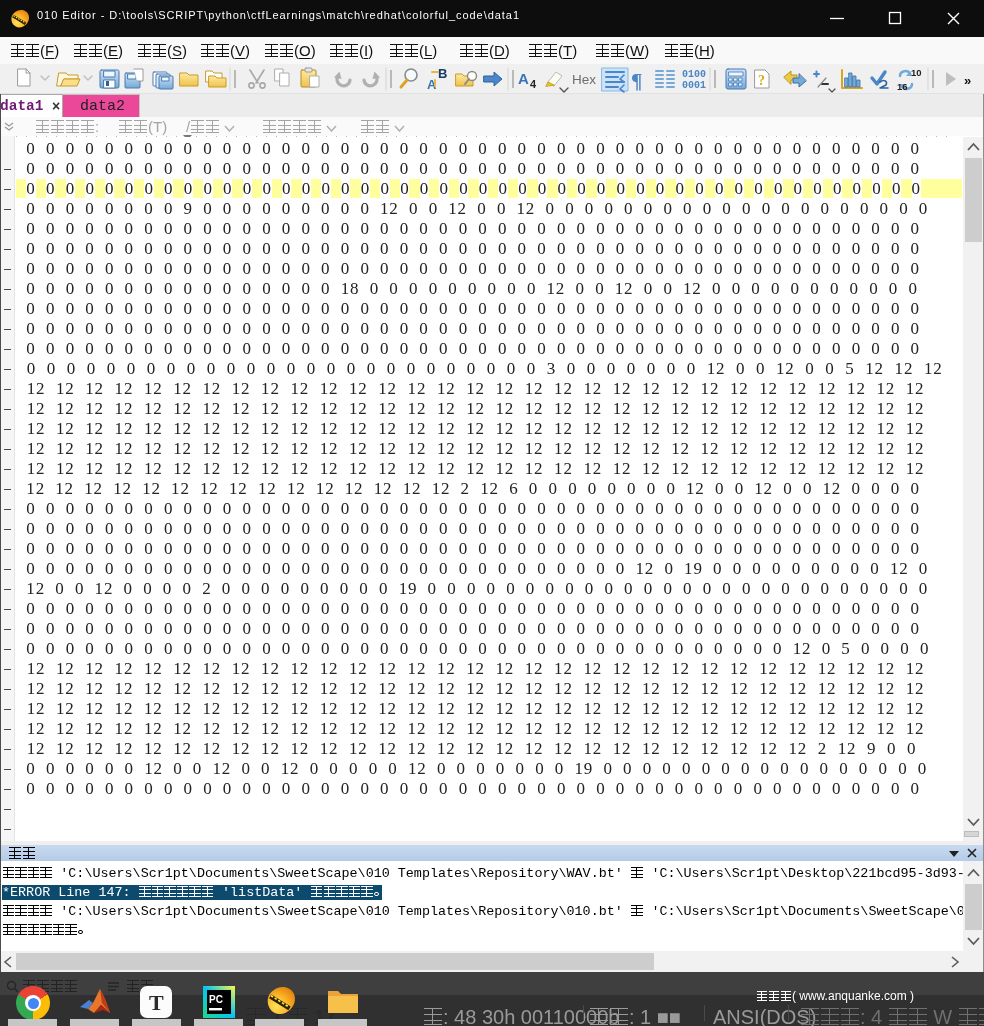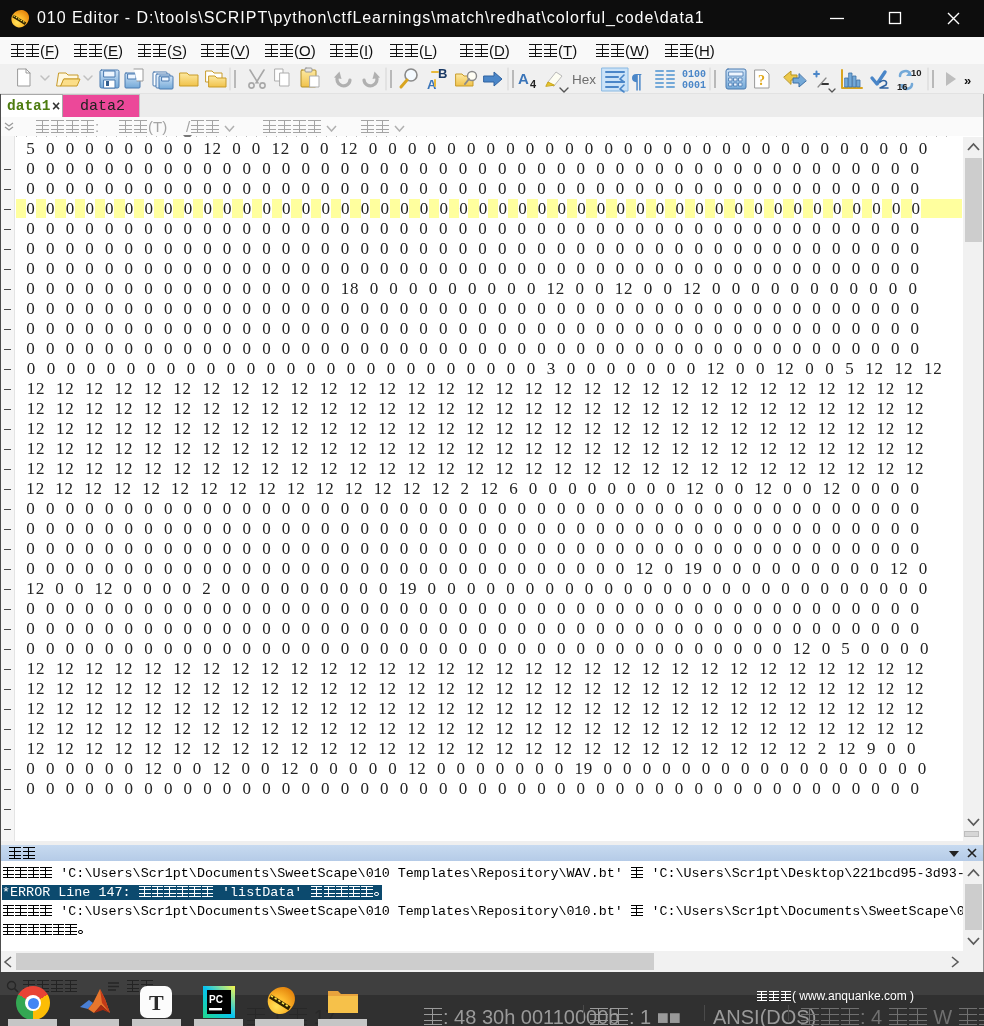--- a/index.html
+++ b/index.html
@@ -8,31 +8,31 @@
 background:
  linear-gradient(currentColor,currentColor) 0 0/100% 1.2px no-repeat,
  linear-gradient(currentColor,currentColor) 0 38%/100% 1.1px no-repeat,
  linear-gradient(currentColor,currentColor) 0 72%/100% 1.1px no-repeat,
  linear-gradient(currentColor,currentColor) 0 100%/100% 1.2px no-repeat,
  linear-gradient(currentColor,currentColor) 47% 0/1.2px 100% no-repeat;}
 b.cjp{display:inline-block;width:.32em;height:.32em;border:1px solid currentColor;
  border-radius:50%;margin:0 .25em 0 .08em;vertical-align:0;background:none}
 
 #title{left:0;top:0;width:984px;height:37px;background:#0d0d0d;color:#fff}
-#title .txt{left:37px;top:9px;font-size:16px;letter-spacing:.95px;color:#fdfdfd;white-space:pre}
+#title .txt{left:37px;top:9px;font-size:11px;letter-spacing:.95px;color:#fdfdfd;white-space:pre}
 
 #menu{left:0;top:37px;width:984px;height:27px;background:#f9f9f9;font-size:15px;color:#111}
 #menu span{position:absolute;top:5px}
 #menu u{text-decoration-thickness:1px;text-underline-offset:2px}
 
 #tools{left:0;top:64px;width:984px;height:30px;background:#f0f0f0;border-bottom:1px solid #e2e2e2}
 
 #tabs{left:0;top:94px;width:984px;height:23px;background:#ececec}
 #tab1{left:0;top:0;width:63px;height:23px;background:#fff;border:1px solid #a9a9a9;border-left:none;border-bottom:none}
-#tab1 .t{left:7px;top:3px;font:bold 14.5px "Liberation Mono",monospace;color:#4d7c0f}
+#tab1 .t{left:0;top:3px;font:bold 14.5px "Liberation Mono",monospace;color:#701a75}
 #tab1 .x{left:52px;top:3px;font:bold 14px "Liberation Sans",sans-serif;color:#333}
 #tab2{left:63px;top:0;width:77px;height:23px;background:#ec4899;border:1px solid #c4c4c4;border-left:none;border-bottom:none}
 #tab2 .t{left:17px;top:3px;font:15px "Liberation Mono",monospace;color:#222}
 
 #ebar{left:0;top:117px;width:984px;height:19px;background:#fafafa;color:#a4a4a4;font-size:15px}
 #ebar span{position:absolute;top:1px}
 #ruler{left:16px;top:136px;width:935px;height:4px;
  background:repeating-linear-gradient(90deg,#b9b9b9 0 1px,transparent 1px 10px)}
 
 #marg{left:0;top:136px;width:15px;height:705px;background:#f6f6f6;border-right:1px solid #e4e4e4}
@@ -291,24 +291,24 @@
   </div>
 <div class="abs" id="ruler"></div>
 <svg class="abs" style="left:183px;top:135px" width="10" height="6">
     <path d="M0 0 H9 L4.5 5 Z" fill="#777"></path>
   </svg>
 <div class="abs" id="marg">
     <div class="abs" id="dashes"></div>
   </div>
 <div class="abs" id="cwrap">
     <div id="cpad"></div>
-    <div class="ln"> 5 0 0 0 0 0 0 0 0 12 0 0 12 0 0 12 0 0 0 0 0 0 0 0 0 0 0 0 0 0 0 0 0 0 0 0 0 0 0 0 0 0 0 0 0</div>
     <div class="ln"> 0 0 0 0 0 0 0 0 0 0 0 0 0 0 0 0 0 0 0 0 0 0 0 0 0 0 0 0 0 0 0 0 0 0 0 0 0 0 0 0 0 0 0 0 0 0 </div>
     <div class="ln"> 0 0 0 0 0 0 0 0 0 0 0 0 0 0 0 0 0 0 0 0 0 0 0 0 0 0 0 0 0 0 0 0 0 0 0 0 0 0 0 0 0 0 0 0 0 0 </div>
     <div class="ln"><i> </i>0<i> </i>0<i> </i>0<i> </i>0<i> </i>0<i> </i>0<i> </i>0<i> </i>0<i> </i>0<i> </i>0<i> </i>0<i> </i>0<i> </i>0<i> </i>0<i> </i>0<i> </i>0<i> </i>0<i> </i>0<i> </i>0<i> </i>0<i> </i>0<i> </i>0<i> </i>0<i> </i>0<i> </i>0<i> </i>0<i> </i>0<i> </i>0<i> </i>0<i> </i>0<i> </i>0<i> </i>0<i> </i>0<i> </i>0<i> </i>0<i> </i>0<i> </i>0<i> </i>0<i> </i>0<i> </i>0<i> </i>0<i> </i>0<i> </i>0<i> </i>0<i> </i>0<i> </i>0<i>    </i></div>
+    <div class="ln"> 0 0 0 0 0 0 0 0 9 0 0 0 0 0 0 0 0 0 12 0 0 12 0 0 12 0 0 0 0 0 0 0 0 0 0 0 0 0 0 0 0 0 0 0 0</div>
     <div class="ln"> 0 0 0 0 0 0 0 0 0 0 0 0 0 0 0 0 0 0 0 0 0 0 0 0 0 0 0 0 0 0 0 0 0 0 0 0 0 0 0 0 0 0 0 0 0 0 </div>
     <div class="ln"> 0 0 0 0 0 0 0 0 0 0 0 0 0 0 0 0 0 0 0 0 0 0 0 0 0 0 0 0 0 0 0 0 0 0 0 0 0 0 0 0 0 0 0 0 0 0 </div>
     <div class="ln"> 0 0 0 0 0 0 0 0 0 0 0 0 0 0 0 0 0 0 0 0 0 0 0 0 0 0 0 0 0 0 0 0 0 0 0 0 0 0 0 0 0 0 0 0 0 0 </div>
     <div class="ln"> 0 0 0 0 0 0 0 0 0 0 0 0 0 0 0 0 18 0 0 0 0 0 0 0 0 0 12 0 0 12 0 0 12 0 0 0 0 0 0 0 0 0 0 0 </div>
     <div class="ln"> 0 0 0 0 0 0 0 0 0 0 0 0 0 0 0 0 0 0 0 0 0 0 0 0 0 0 0 0 0 0 0 0 0 0 0 0 0 0 0 0 0 0 0 0 0 0 </div>
     <div class="ln"> 0 0 0 0 0 0 0 0 0 0 0 0 0 0 0 0 0 0 0 0 0 0 0 0 0 0 0 0 0 0 0 0 0 0 0 0 0 0 0 0 0 0 0 0 0 0 </div>
     <div class="ln"> 0 0 0 0 0 0 0 0 0 0 0 0 0 0 0 0 0 0 0 0 0 0 0 0 0 0 0 0 0 0 0 0 0 0 0 0 0 0 0 0 0 0 0 0 0 0 </div>
     <div class="ln w12"> 0 0 0 0 0 0 0 0 0 0 0 0 0 0 0 0 0 0 0 0 0 0 0 0 0 0 3 0 0 0 0 0 0 0 12 0 0 12 0 0 5 12 12 12</div>
     <div class="ln w12"> 12 12 12 12 12 12 12 12 12 12 12 12 12 12 12 12 12 12 12 12 12 12 12 12 12 12 12 12 12 12 12</div>
     <div class="ln w12"> 12 12 12 12 12 12 12 12 12 12 12 12 12 12 12 12 12 12 12 12 12 12 12 12 12 12 12 12 12 12 12</div>

